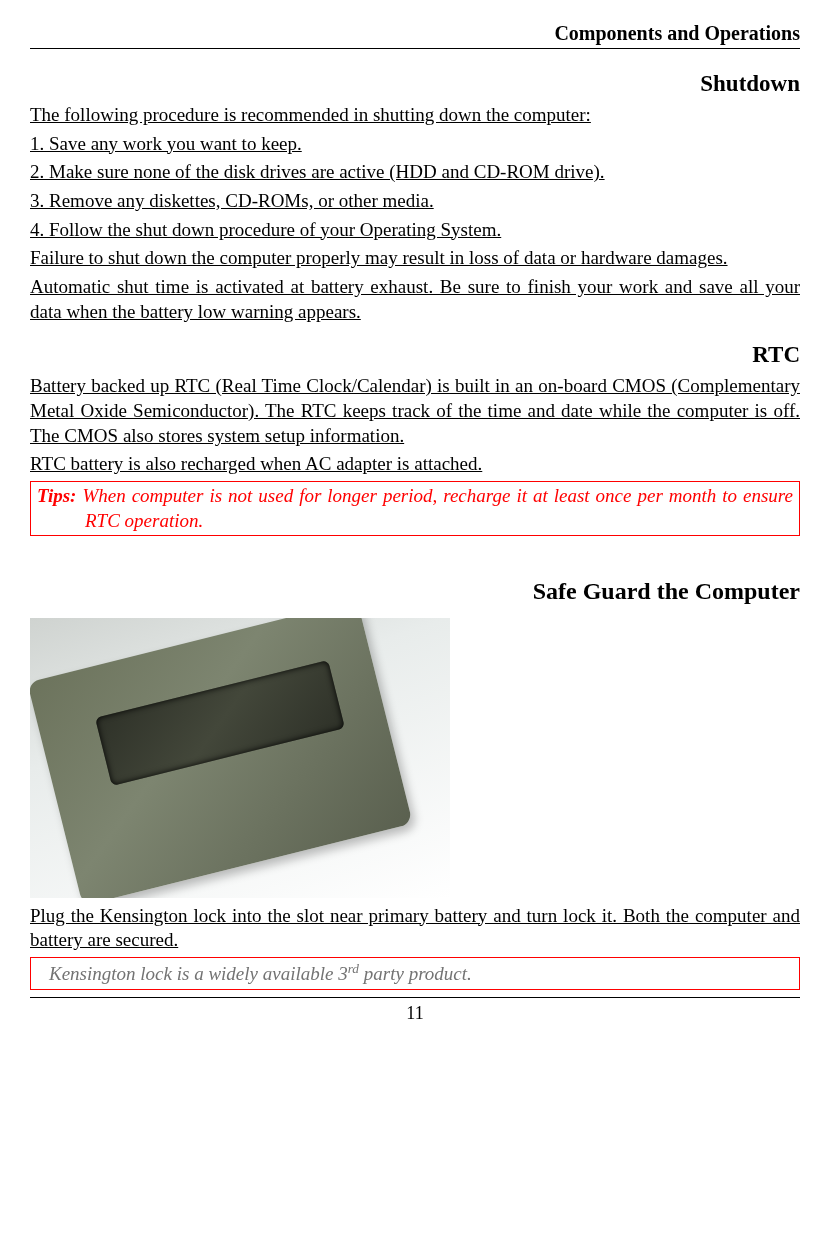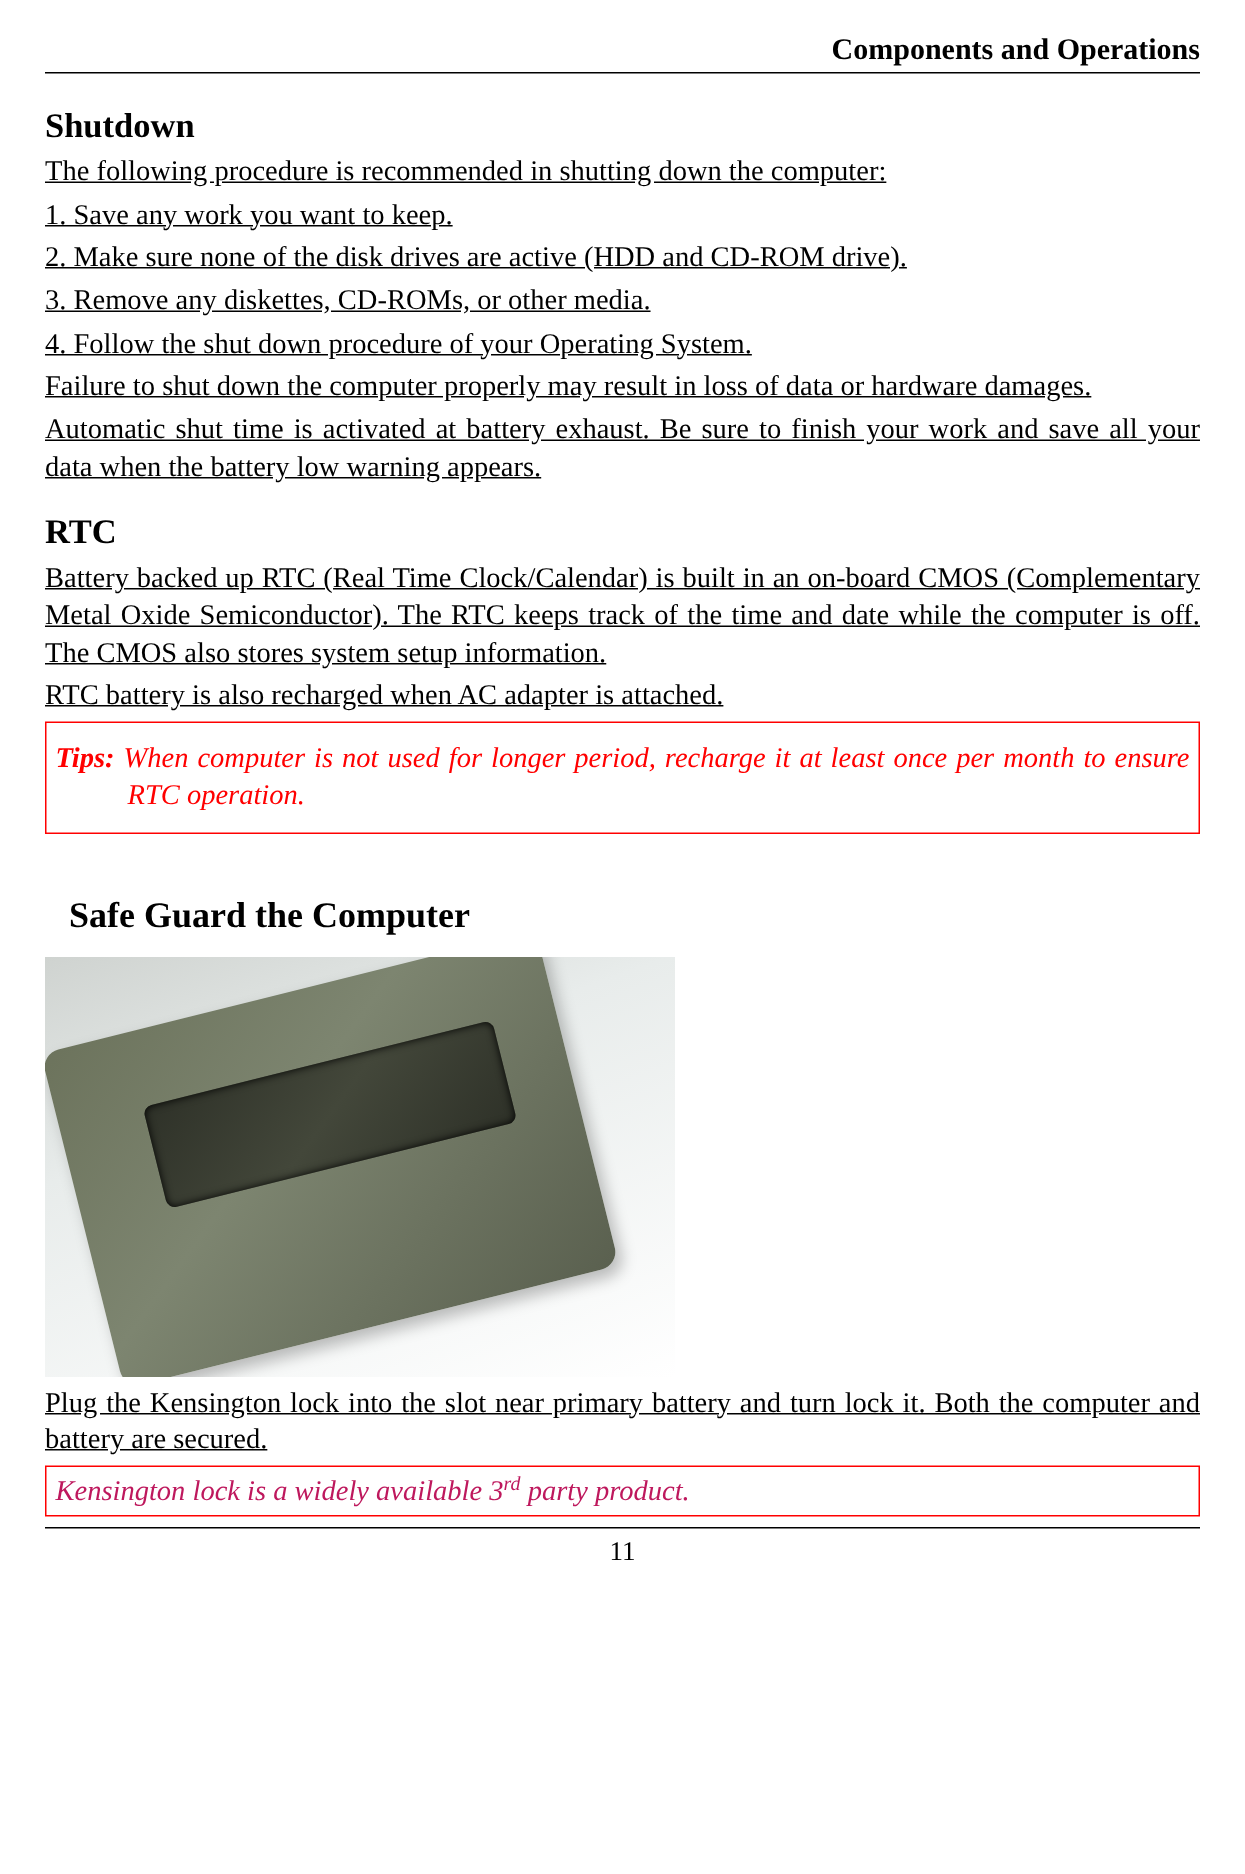--- a/index.html
+++ b/index.html
@@ -17,57 +17,58 @@
     font-weight: bold;
     font-size: 20px;
     border-bottom: 1.5px solid #000;
     padding-bottom: 2px;
     margin-bottom: 20px;
   }
   h2.section {
     font-size: 23px;
     font-weight: bold;
     margin: 0 0 4px 0;
+    text-align: right;
   }
   h2.section.large {
     font-size: 24px;
     margin: 18px 0 10px 16px;
   }
   p {
     margin: 4px 0;
     text-decoration: underline;
   }
   p.justify {
     text-align: justify;
   }
   .tip-box {
     border: 1.5px solid #ff0000;
-    padding: 12px 6px;
+    padding: 2px 6px;
     margin: 4px 0 10px 0;
     color: #ff0000;
     font-style: italic;
     text-align: justify;
   }
   .tip-box .tip-label {
     font-weight: bold;
     font-style: italic;
   }
   .tip-body {
     display: block;
     padding-left: 48px;
     text-indent: -48px;
   }
   .tip-body .tip-label {
     display: inline;
   }
   .note-box {
     border: 1.5px solid #ff0000;
-    padding: 2px 6px;
+    padding: 2px 18px;
     margin: 4px 0;
-    color: #be185d;
+    color: #737373;
     font-style: italic;
   }
   sup {
     font-size: 0.7em;
   }
   .image-placeholder {
     width: 420px;
     height: 280px;
     margin: 2px 0 6px 0;
     position: relative;

